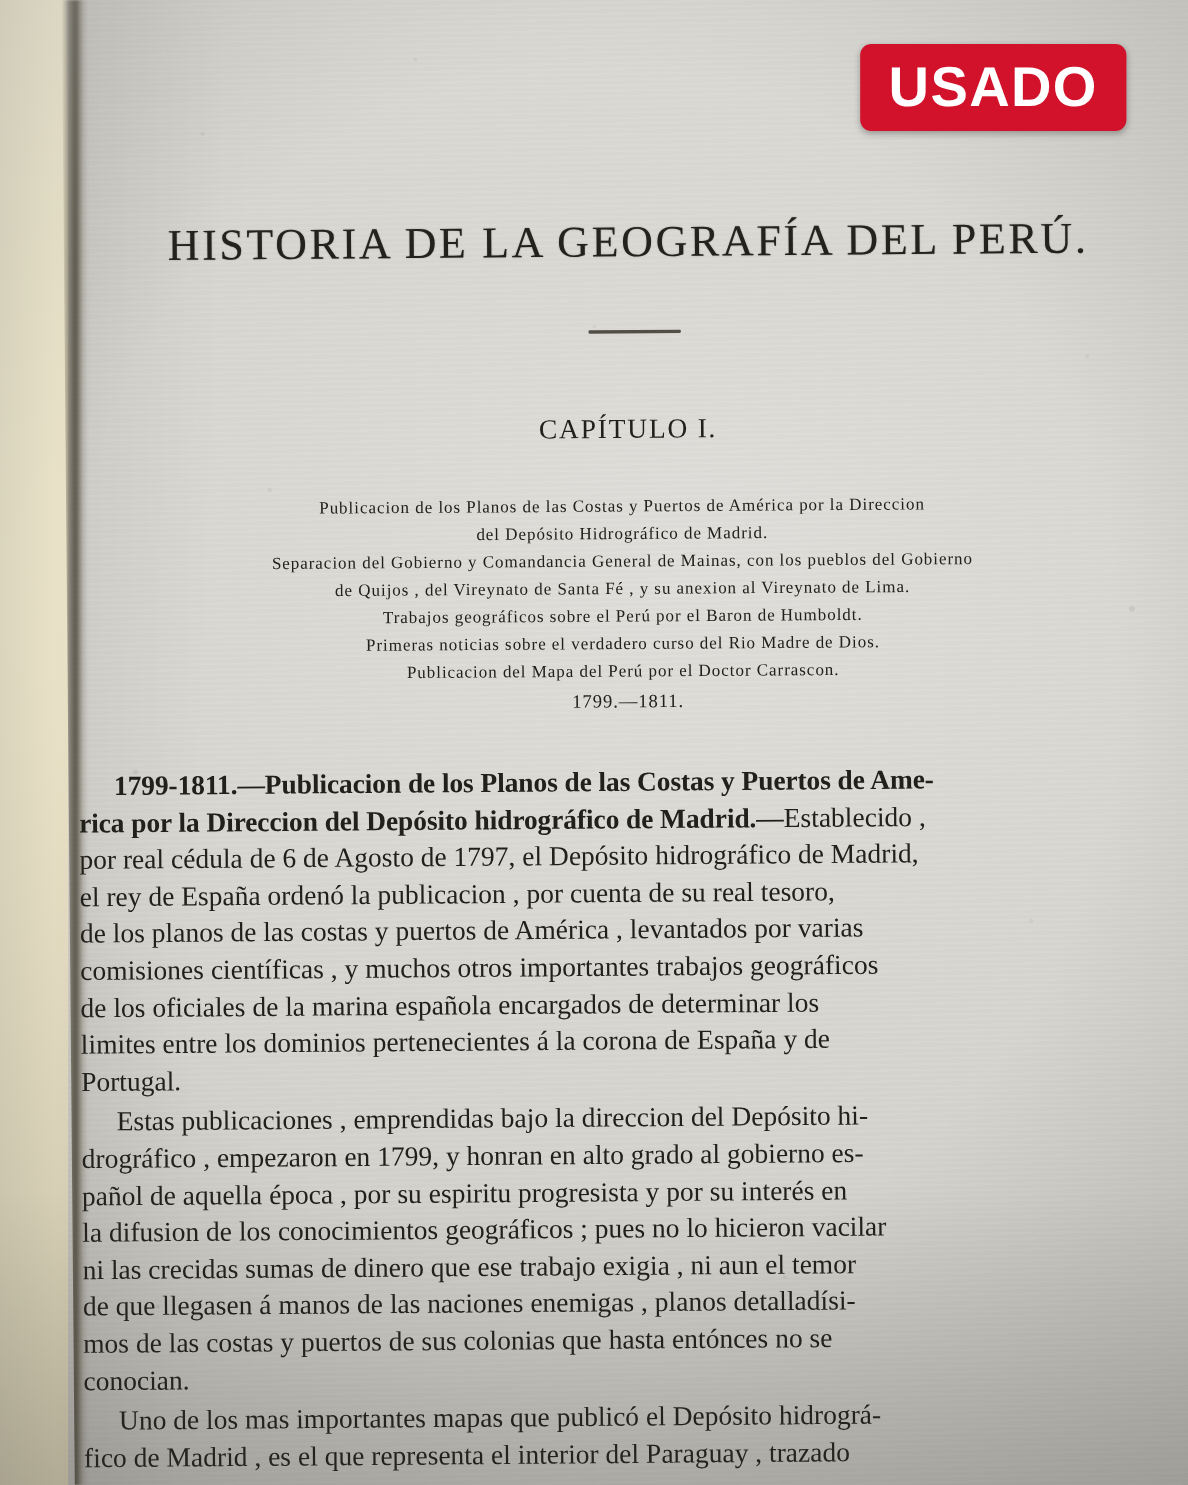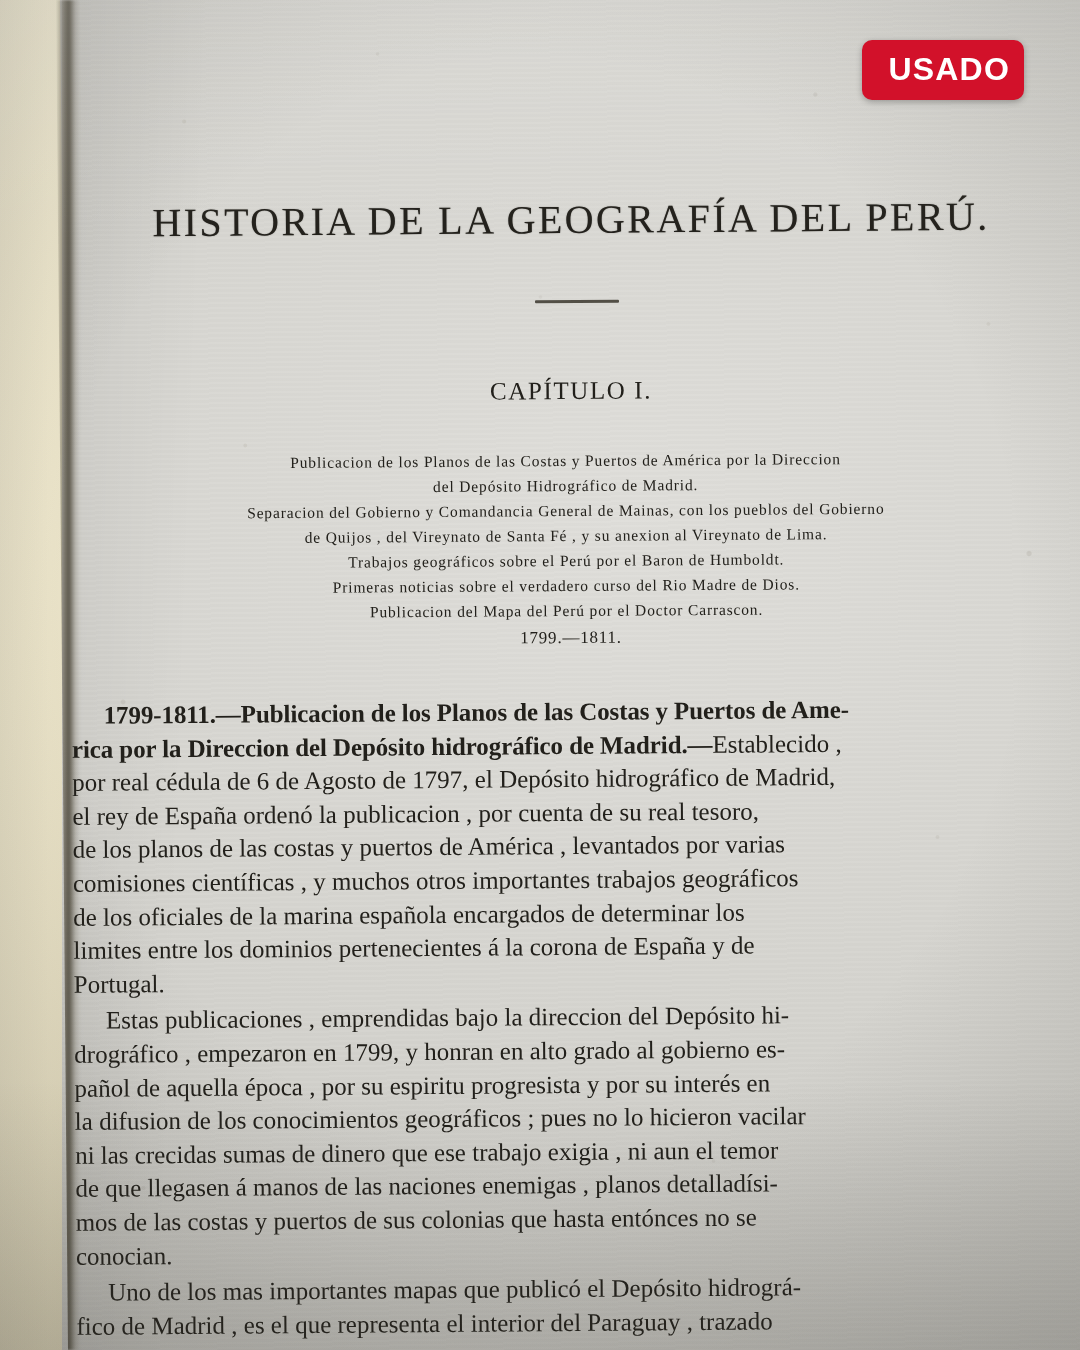--- a/index.html
+++ b/index.html
@@ -159,23 +159,23 @@
     -webkit-backdrop-filter:blur(0.5px);
   }
 
   
   .badge{
     position:absolute;
     right:56px;top:40px;
     background:#d2112a;
     color:#ffffff;
     border-radius:10px;
-    padding:13px 14px 15px 26px;
+    padding:13px 26px 15px 26px;
     font-family:"Liberation Sans", sans-serif;
-    font-size:32px;
+    font-size:51px;
     font-weight:700;
     letter-spacing:1.2px;
     line-height:1;
     box-shadow:0 2px 6px rgba(0,0,0,.28);
   }
 </style>
 </head>
 <body>
 
 <div id="photo">

